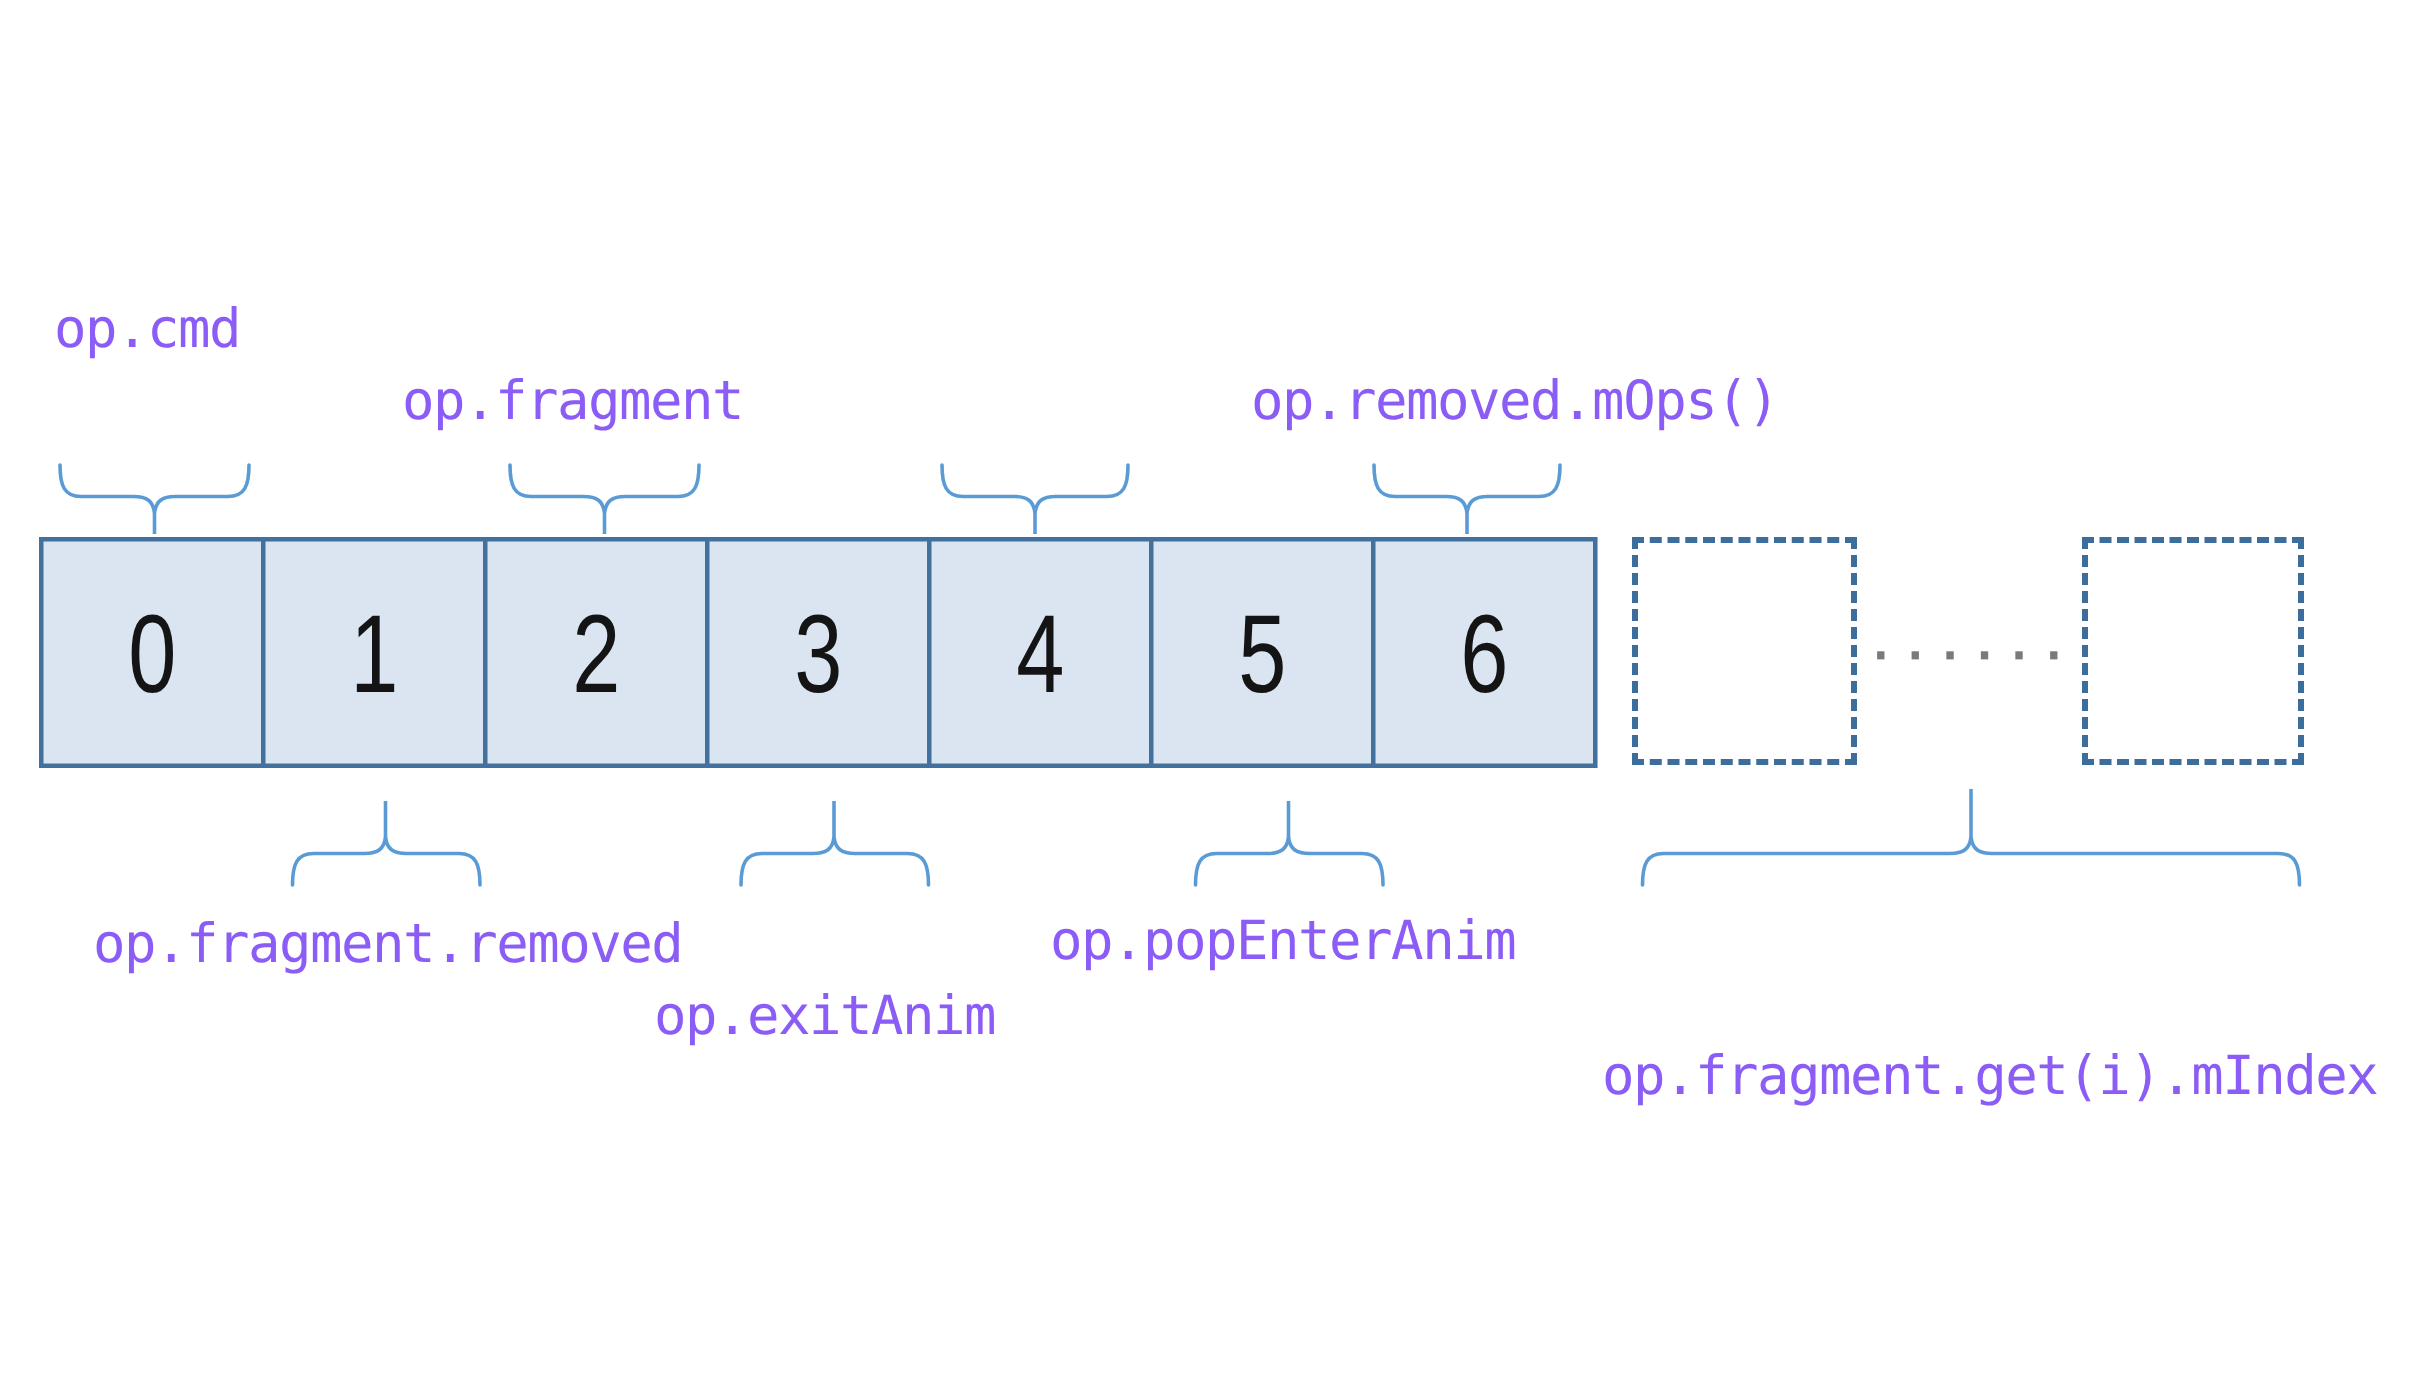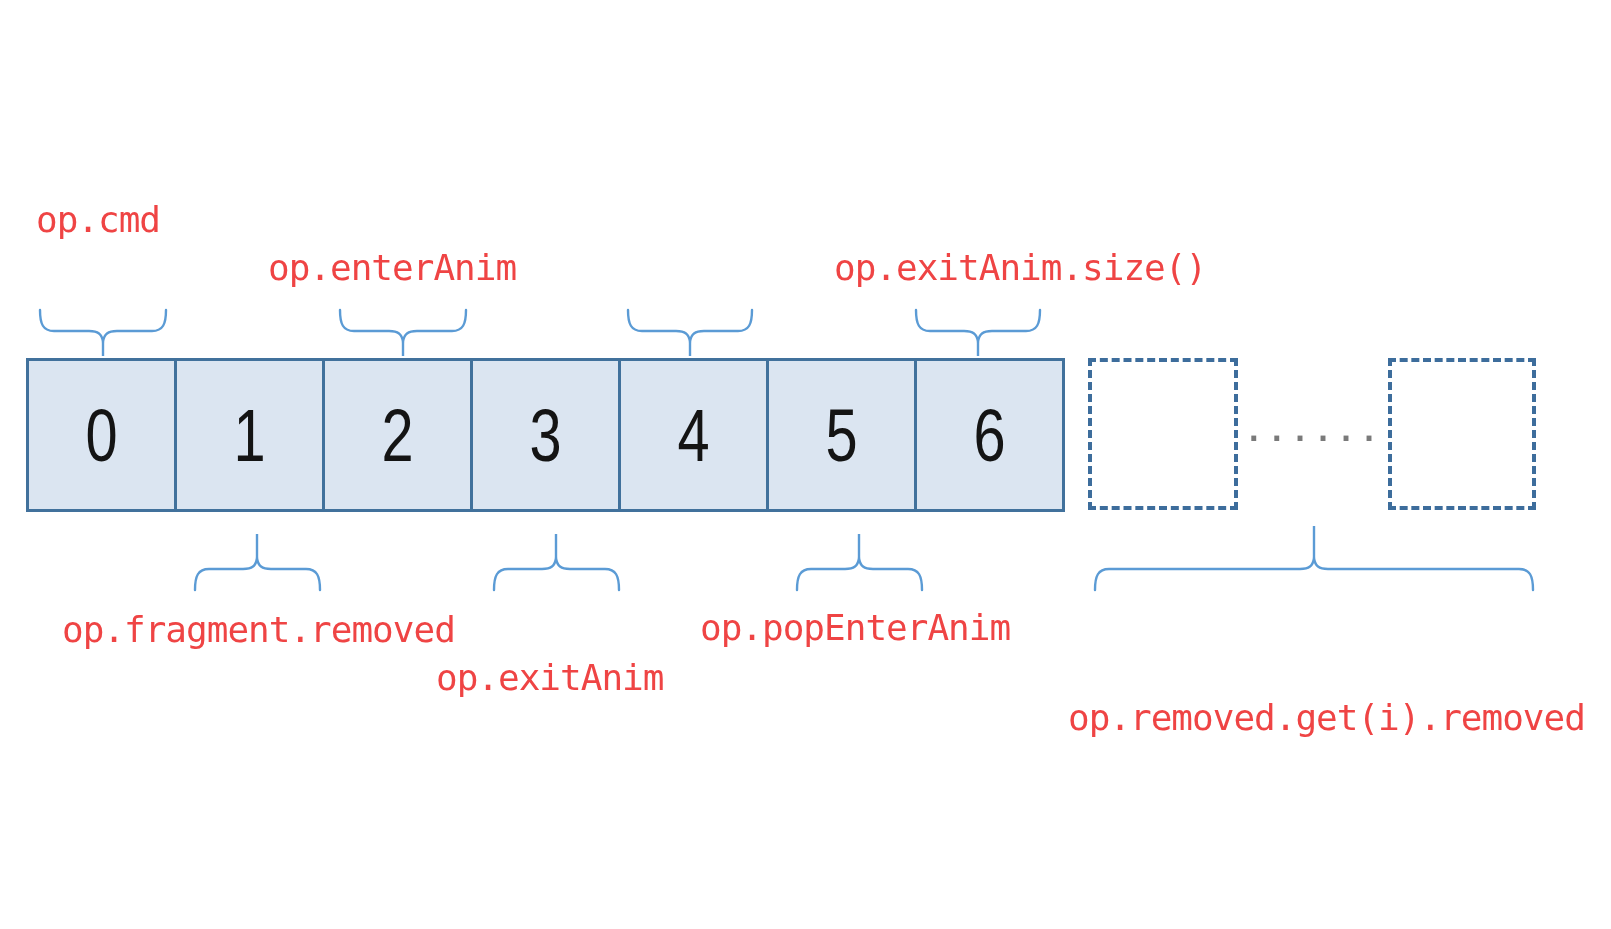--- a/index.html
+++ b/index.html
@@ -6,21 +6,21 @@
   .canvas{
     position:relative;
     width:1611px;height:929px;
     background:#ffffff;
     overflow:hidden;
     font-family:"DejaVu Sans Mono","Liberation Mono",monospace;
   }
   
   .code-label{
     position:absolute;
-    color:#ef4444;
+    color:#8b5cf6;
     font-size:36px;
     line-height:44px;
     white-space:pre;
     letter-spacing:-1px;
   }
   .code-label.two-line div{line-height:48px;}
   
   svg.overlay{position:absolute;left:0;top:0;}
   
   .array-row{
@@ -63,22 +63,22 @@
     letter-spacing:5px;
     white-space:pre;
   }
 </style>
 </head>
 <body>
 
 <div class="canvas">
 
   <div class="code-label" style="left:36px;top:198px">op.cmd</div>
-  <div class="code-label" style="left:268px;top:246px">op.enterAnim</div>
-  <div class="code-label" style="left:834px;top:246px">op.exitAnim.size()</div>
+  <div class="code-label" style="left:268px;top:246px">op.fragment</div>
+  <div class="code-label" style="left:834px;top:246px">op.removed.mOps()</div>
 
   <svg class="overlay" width="1611" height="929" viewBox="0 0 1611 929" id="brace-svg">
       <path d="M 40 310 C 40 324, 43 331, 54 331 L 89 331 C 98 331, 102 334, 103 342 C 104 334, 108 331, 117 331 L 152 331 C 163 331, 166 324, 166 310" fill="none" stroke="#5b9bd5" stroke-width="2.4" stroke-linecap="round"></path>
       <line x1="103" y1="342" x2="103" y2="356" stroke="#5b9bd5" stroke-width="2.4"></line>
       <path d="M 340 310 C 340 324, 343 331, 354 331 L 389 331 C 398 331, 402 334, 403 342 C 404 334, 408 331, 417 331 L 452 331 C 463 331, 466 324, 466 310" fill="none" stroke="#5b9bd5" stroke-width="2.4" stroke-linecap="round"></path>
       <line x1="403" y1="342" x2="403" y2="356" stroke="#5b9bd5" stroke-width="2.4"></line>
       <path d="M 628 310 C 628 324, 631 331, 642 331 L 676 331 C 685 331, 689 334, 690 342 C 691 334, 695 331, 704 331 L 738 331 C 749 331, 752 324, 752 310" fill="none" stroke="#5b9bd5" stroke-width="2.4" stroke-linecap="round"></path>
       <line x1="690" y1="342" x2="690" y2="356" stroke="#5b9bd5" stroke-width="2.4"></line>
       <path d="M 916 310 C 916 324, 919 331, 930 331 L 964 331 C 973 331, 977 334, 978 342 C 979 334, 983 331, 992 331 L 1026 331 C 1037 331, 1040 324, 1040 310" fill="none" stroke="#5b9bd5" stroke-width="2.4" stroke-linecap="round"></path>
       <line x1="978" y1="342" x2="978" y2="356" stroke="#5b9bd5" stroke-width="2.4"></line>
@@ -117,16 +117,16 @@
   </div>
 
   <div class="dashed-cell dashed-a"></div>
   <div class="dots">······</div>
   <div class="dashed-cell dashed-b"></div>
 
   <div class="code-label" style="left:62px;top:608px">op.fragment.removed</div>
   <div class="code-label" style="left:436px;top:656px">op.exitAnim</div>
   <div class="code-label" style="left:700px;top:606px">op.popEnterAnim</div>
   <div class="code-label two-line" style="left:1068px;top:606px">
-    <div>op.removed.get(i).removed</div>
+    <div>op.fragment.get(i).mIndex</div>
   </div>
 
 </div>
 
 </body></html>

